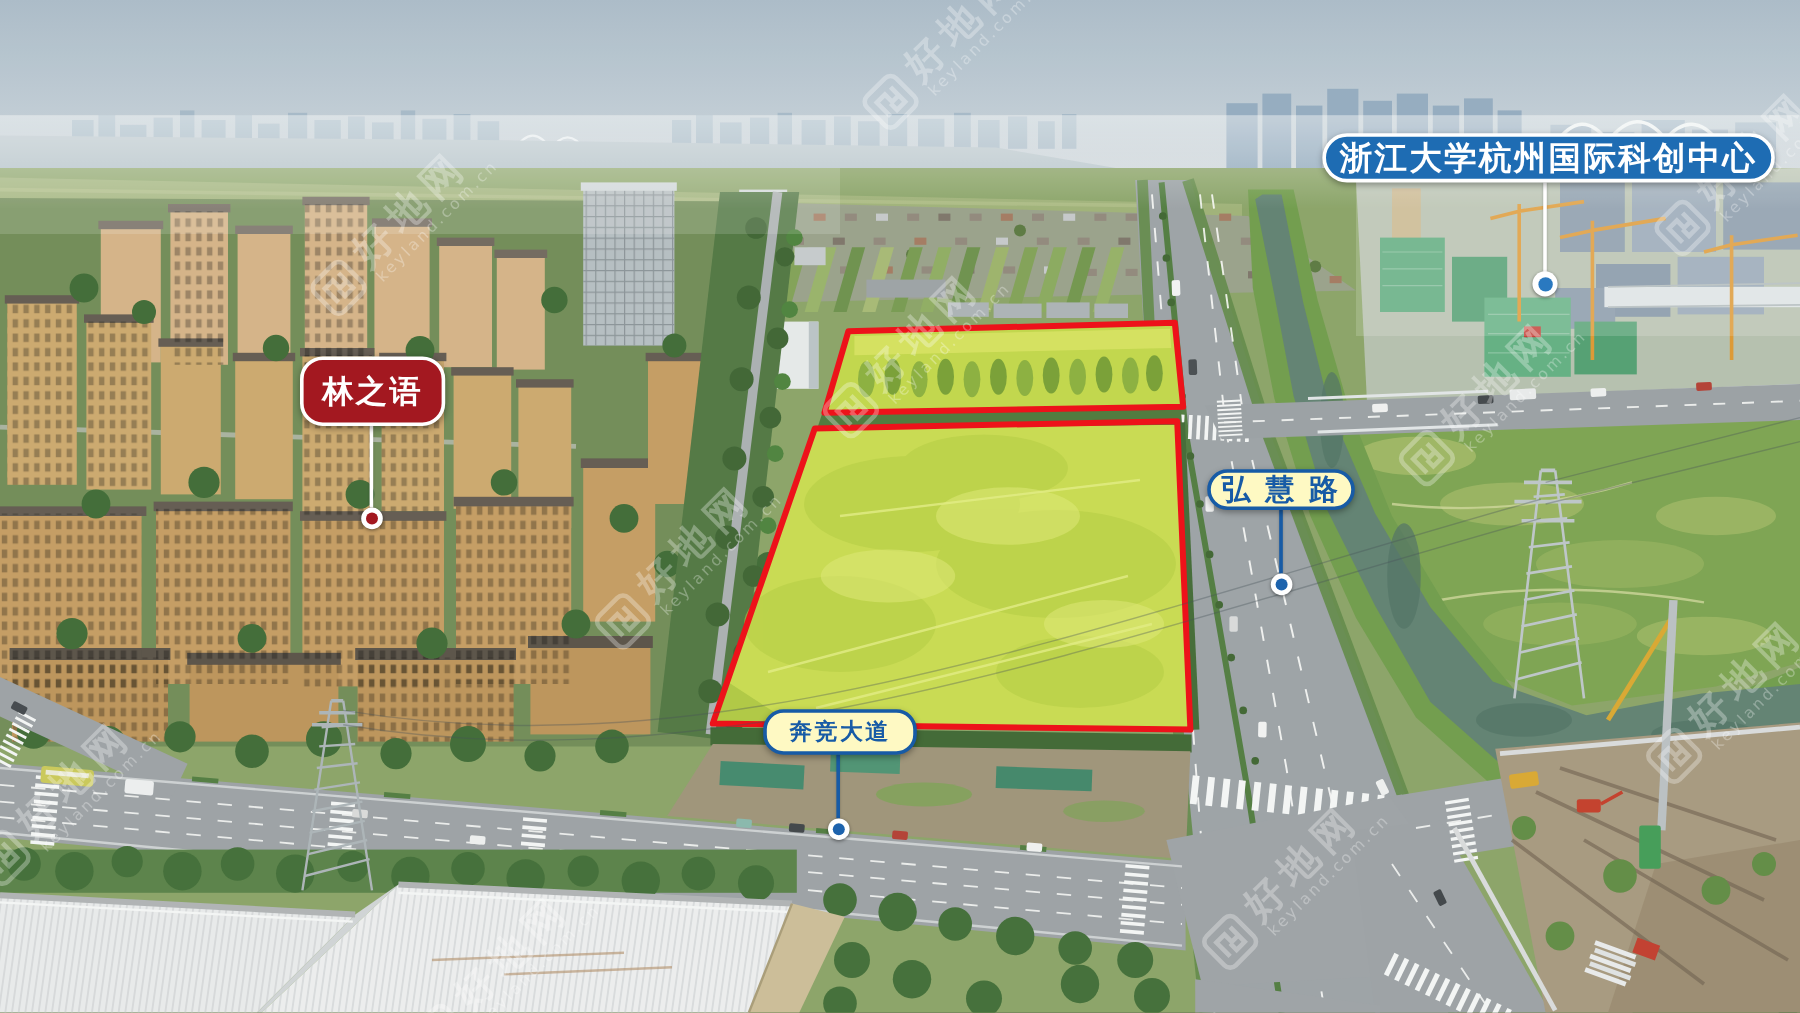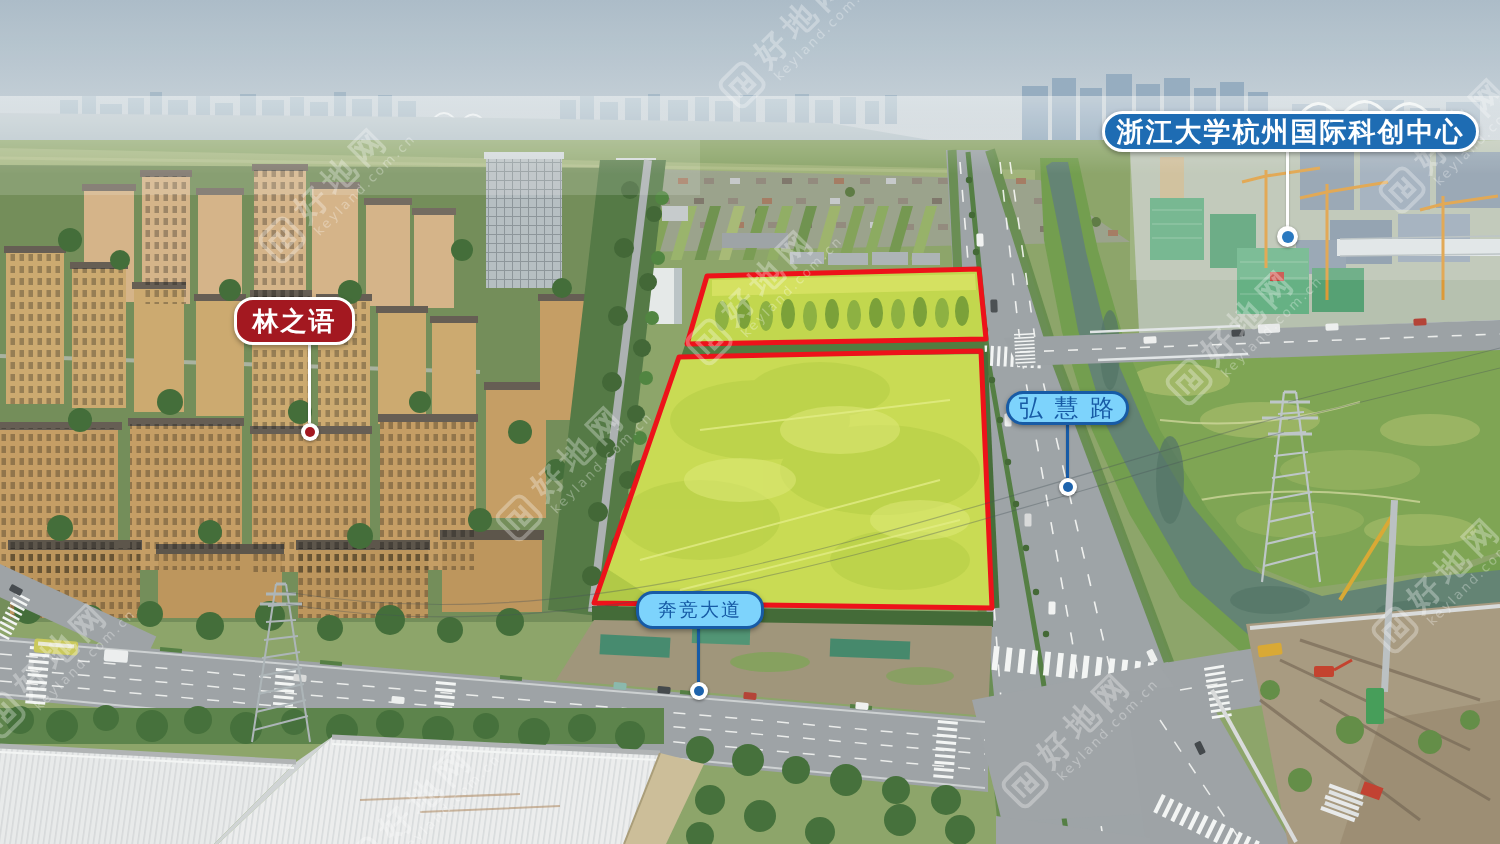--- a/index.html
+++ b/index.html
@@ -7,22 +7,22 @@
          font-family:"DejaVu Sans","Liberation Sans",sans-serif;background:#9db077}
   .scene{position:absolute;left:0;top:0}
   
   .pill{position:absolute;display:flex;align-items:center;justify-content:center;
         box-sizing:border-box;font-weight:bold;white-space:nowrap;
         box-shadow:0 2px 5px rgba(0,0,0,.35);z-index:30}
   .pill.blue{background:#1e6cb3;border:3px solid #ffffff;color:#ffffff;border-radius:21px;
              font-size:27px;letter-spacing:2px}
   .pill.red{background:#a31820;border:3px solid #ffffff;color:#ffffff;border-radius:19px;
             font-size:26px;letter-spacing:2px}
-  .pill.white{background:#7dd3fc;border:3px solid #175ba6;color:#175ba6;border-radius:17px;
-              font-weight:normal}
+  .pill.white{background:#fef9c3;border:3px solid #175ba6;color:#175ba6;border-radius:17px;
+              font-weight:bold}
   .leader{position:absolute;width:3px;z-index:29;box-shadow:0 0 2px rgba(0,0,0,.25)}
   .leader.white{background:#ffffff}
   .leader.blue{background:#175ba6}
   .dot{position:absolute;border-radius:50%;background:#ffffff;display:flex;align-items:center;
        justify-content:center;box-shadow:0 1px 3px rgba(0,0,0,.45);z-index:30}
   .dot i{display:block;border-radius:50%}
   
   .wm{position:absolute;display:flex;align-items:center;gap:8px;color:#ffffff;opacity:.30;
       transform:translate(-50%,-50%) rotate(-45deg);pointer-events:none;white-space:nowrap;z-index:20}
   .wm-txt{display:flex;flex-direction:column;line-height:1.05}
@@ -774,21 +774,21 @@
 </div>
 
 <div class="pill blue" style="left:1102px;top:111px;width:377px;height:41px">
   <span>浙江大学杭州国际科创中心</span>
 </div>
 <div class="leader white" style="left:1286px;top:152px;height:75px"></div>
 <div class="dot" style="left:1277px;top:226px;width:21px;height:21px">
       <i style="width:12px;height:12px;background:#2a79c0"></i>
     </div>
 
-<div class="pill red" style="left:234px;top:297px;width:121px;height:48px">
+<div class="pill red" style="left:250px;top:297px;width:121px;height:58px">
   <span>林之语</span>
 </div>
 <div class="leader white" style="left:308px;top:339px;height:84px"></div>
 <div class="dot" style="left:301px;top:423px;width:18px;height:18px">
       <i style="width:10px;height:10px;background:#a31820"></i>
     </div>
 
 <div class="pill white" style="left:1006px;top:391px;width:123px;height:34px;font-size:24px;letter-spacing:2px">
   <span>弘 慧 路</span>
 </div>

